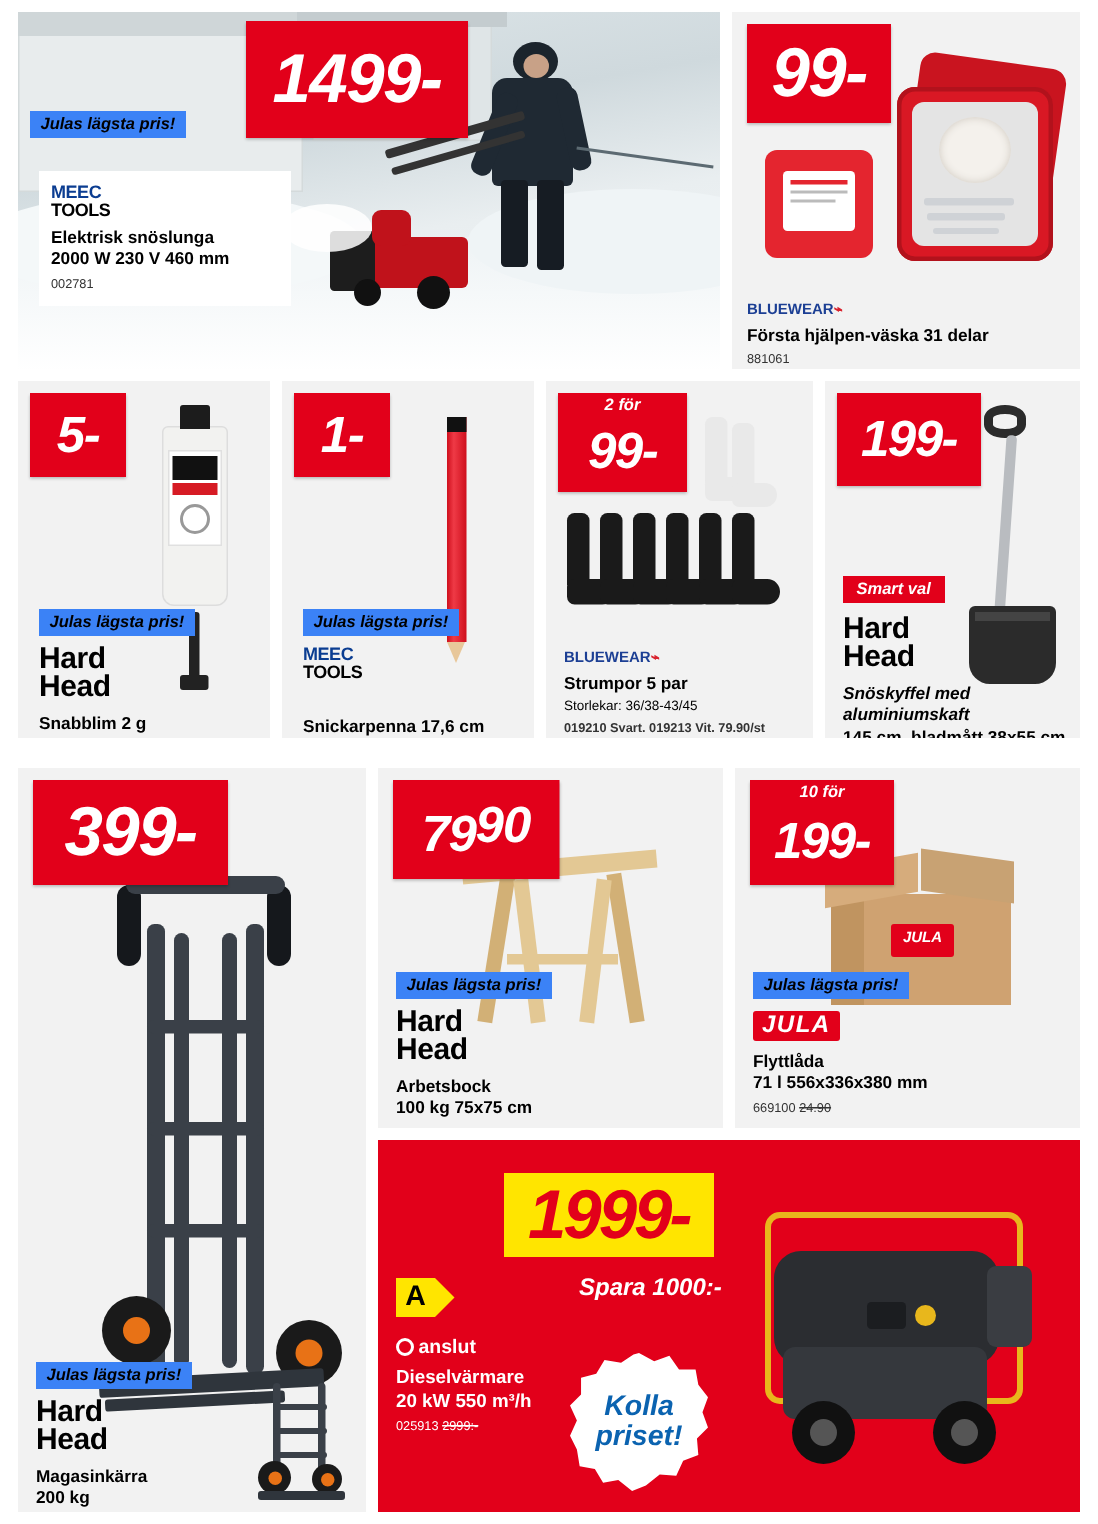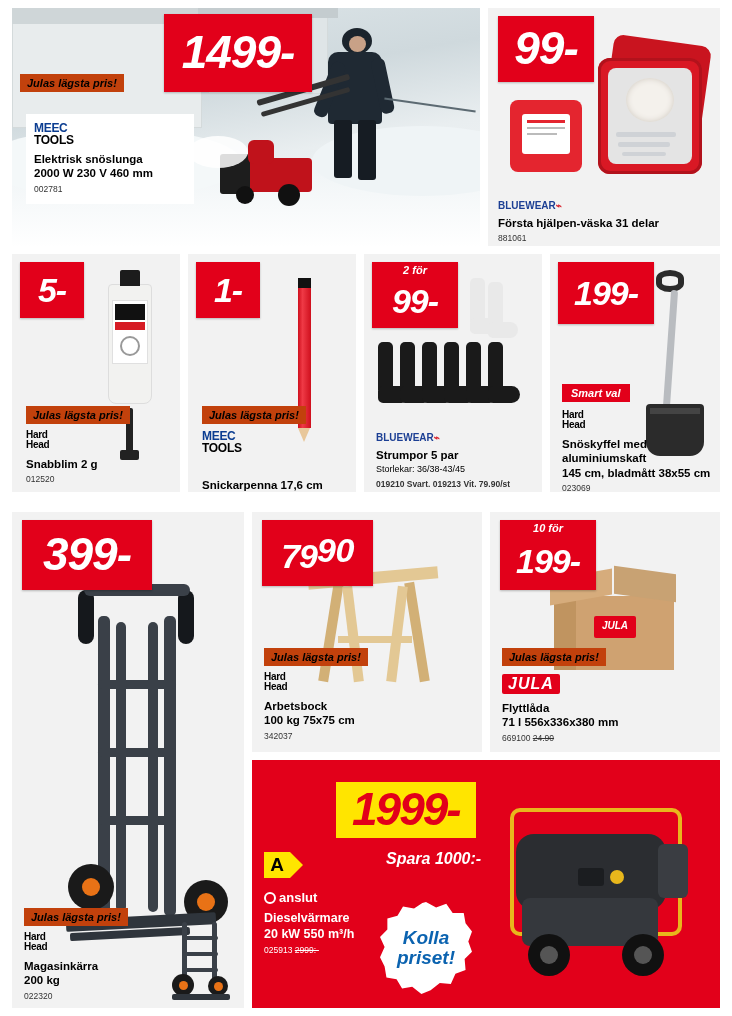--- a/index.html
+++ b/index.html
@@ -48,21 +48,21 @@
     font-size: 11px;
     font-style: italic;
     font-weight: bold;
     color: #fff;
     letter-spacing: 0;
   }
 
   
   .yellowbar {
     position: absolute;
-    background: #c2410c;
+    background: #3b82f6;
     color: #000;
     font-size: 11px;
     font-weight: bold;
     font-style: italic;
     padding: 3px 7px;
     white-space: nowrap;
   }
   .redbar {
     position: absolute;
     background: #e2001a;
@@ -76,21 +76,21 @@
 
   
   .info { position: absolute; }
   .brand {
     font-weight: bold;
     letter-spacing: -0.3px;
     line-height: 1.0;
   }
   .brand-meec { font-size: 12px; color: #0b3d91; }
   .brand-meec .line2 { color: #000; }
-  .brand-hard { font-size: 10px; color: #000; line-height: 0.95;}
+  .brand-hard { font-size: 20px; color: #000; line-height: 0.95;}
   .brand-blue { font-size: 10px; font-weight: bold; color: #1c3f94; }
   .brand-jula {
     font-size: 16px; font-weight: bold; font-style: italic; color: #fff;
     background: #e2001a; display: inline-block; padding: 1px 6px;
     border-radius: 2px; letter-spacing: 1px;
   }
   .brand-anslut { font-size: 13px; font-weight: bold; color: #000; }
 
   .ptitle { font-size: 11.5px; font-weight: bold; line-height: 1.25; color:#000; }
   .pmeta  { font-size: 9px; color: #000; line-height: 1.3; margin-top: 2px;}
@@ -423,21 +423,21 @@
       <span><span class="amount">199</span><span class="amount">-</span></span>
     </div>
 
     <div class="redbar" style="left:12px; top:130px;">Smart val</div>
 
     <div class="info" style="left:12px; top:156px; width:156px;">
       <div class="brand brand-hard">
         <div>Hard</div>
         <div>Head</div>
       </div>
-      <div class="ptitle" style="margin-top:8px;">Snöskyffel med aluminiumskaft</div>
+      <div class="ptitle" style="margin-top:8px;font-style:italic;">Snöskyffel med aluminiumskaft</div>
       <div class="ptitle">145 cm, bladmått 38x55 cm</div>
       <div class="partno">023069</div>
     </div>
   </div>
 
   <div class="card" style="left:12px; top:512px; width:232px; height:496px;">
     <div class="photo" style="left:0; top:0; width:232px; height:496px;">
 
       <div class="tube-g" style="left:86px; top:104px; width:12px; height:300px;"></div>
       <div class="tube-g" style="left:152px; top:104px; width:12px; height:300px;"></div>

